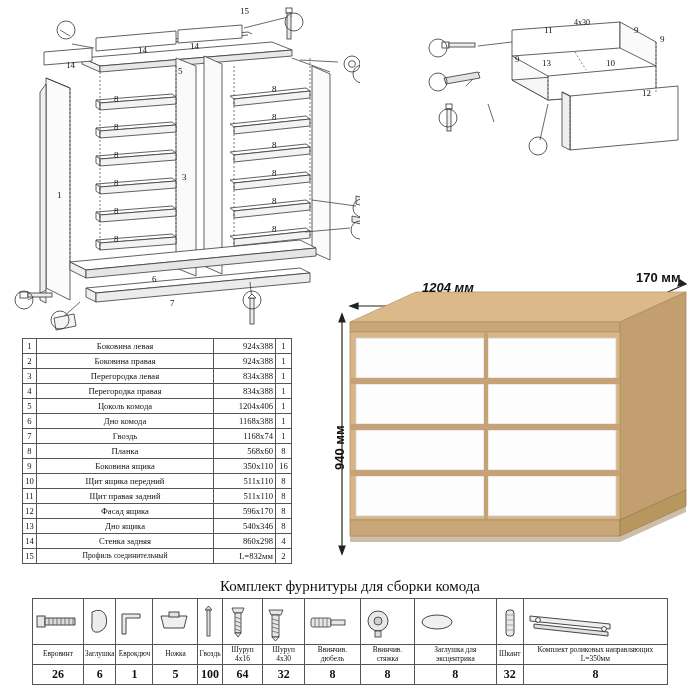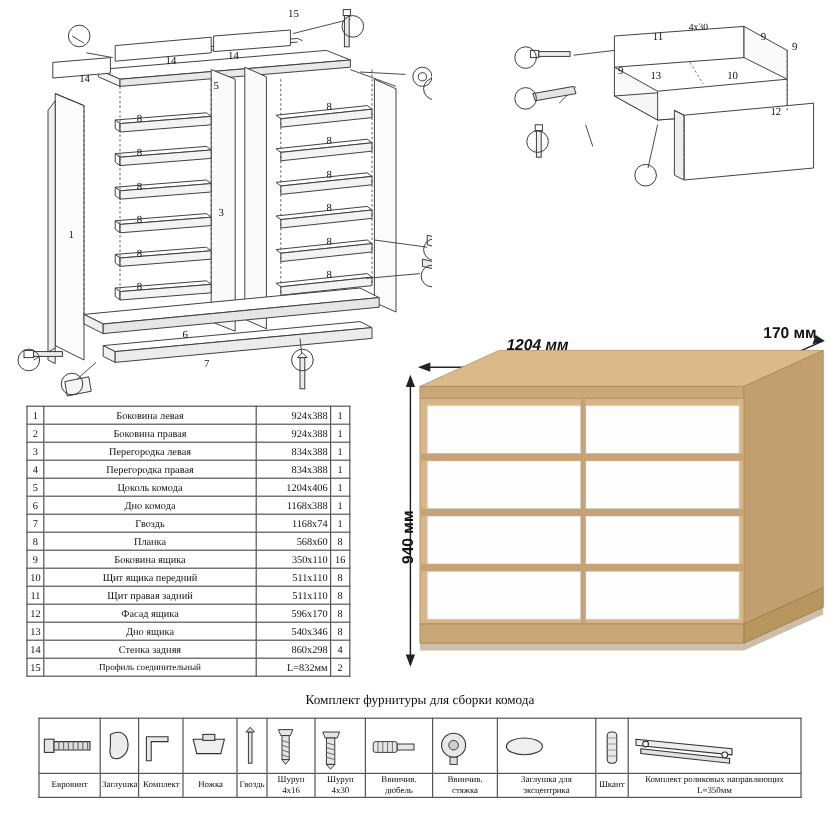--- a/index.html
+++ b/index.html
@@ -65,21 +65,21 @@
     transform:rotate(-90deg);
     transform-origin:left top;
   }
 
   
   #hw-title {
     position:absolute;
     left:0; top:578px; width:700px;
     text-align:center;
     font-family:"Liberation Serif", serif;
-    font-size:11px;
+    font-size:15px;
     color:#111;
   }
   #hw-table {
     position:absolute;
     left:32px; top:598px;
     width:636px;
     border-collapse:collapse;
     font-family:"Liberation Serif", serif;
   }
   #hw-table td { border:1px solid #555; text-align:center; vertical-align:middle; color:#111; }
@@ -575,27 +575,41 @@
                 <polygon points="10,22 84,30 84,34 10,26" fill="#e2e2e2"></polygon>
                 <circle cx="14" cy="18" r="2.4" fill="#fff"></circle>
                 <circle cx="80" cy="27" r="2.4" fill="#fff"></circle>
               </g>
             </svg>
       </td>
     </tr>
     <tr class="names">
       <td>Евровинт</td>
       <td>Заглушка</td>
-      <td>Комплект</td>
+      <td>Еврокдюч</td>
       <td>Ножка</td>
       <td>Гвоздь</td>
       <td>Шуруп 4х16</td>
       <td>Шуруп 4х30</td>
       <td>Ввинчив. дюбель</td>
       <td>Ввинчив. стяжка</td>
       <td>Заглушка для эксцентрика</td>
       <td>Шкант</td>
       <td>Комплект роликовых направляющих L=350мм</td>
     </tr>
+    <tr class="qty">
+      <td>26</td>
+      <td>6</td>
+      <td>1</td>
+      <td>5</td>
+      <td>100</td>
+      <td>64</td>
+      <td>32</td>
+      <td>8</td>
+      <td>8</td>
+      <td>8</td>
+      <td>32</td>
+      <td>8</td>
+    </tr>
   </tbody>
     </table>
 
 </div>
 
 </body></html>

